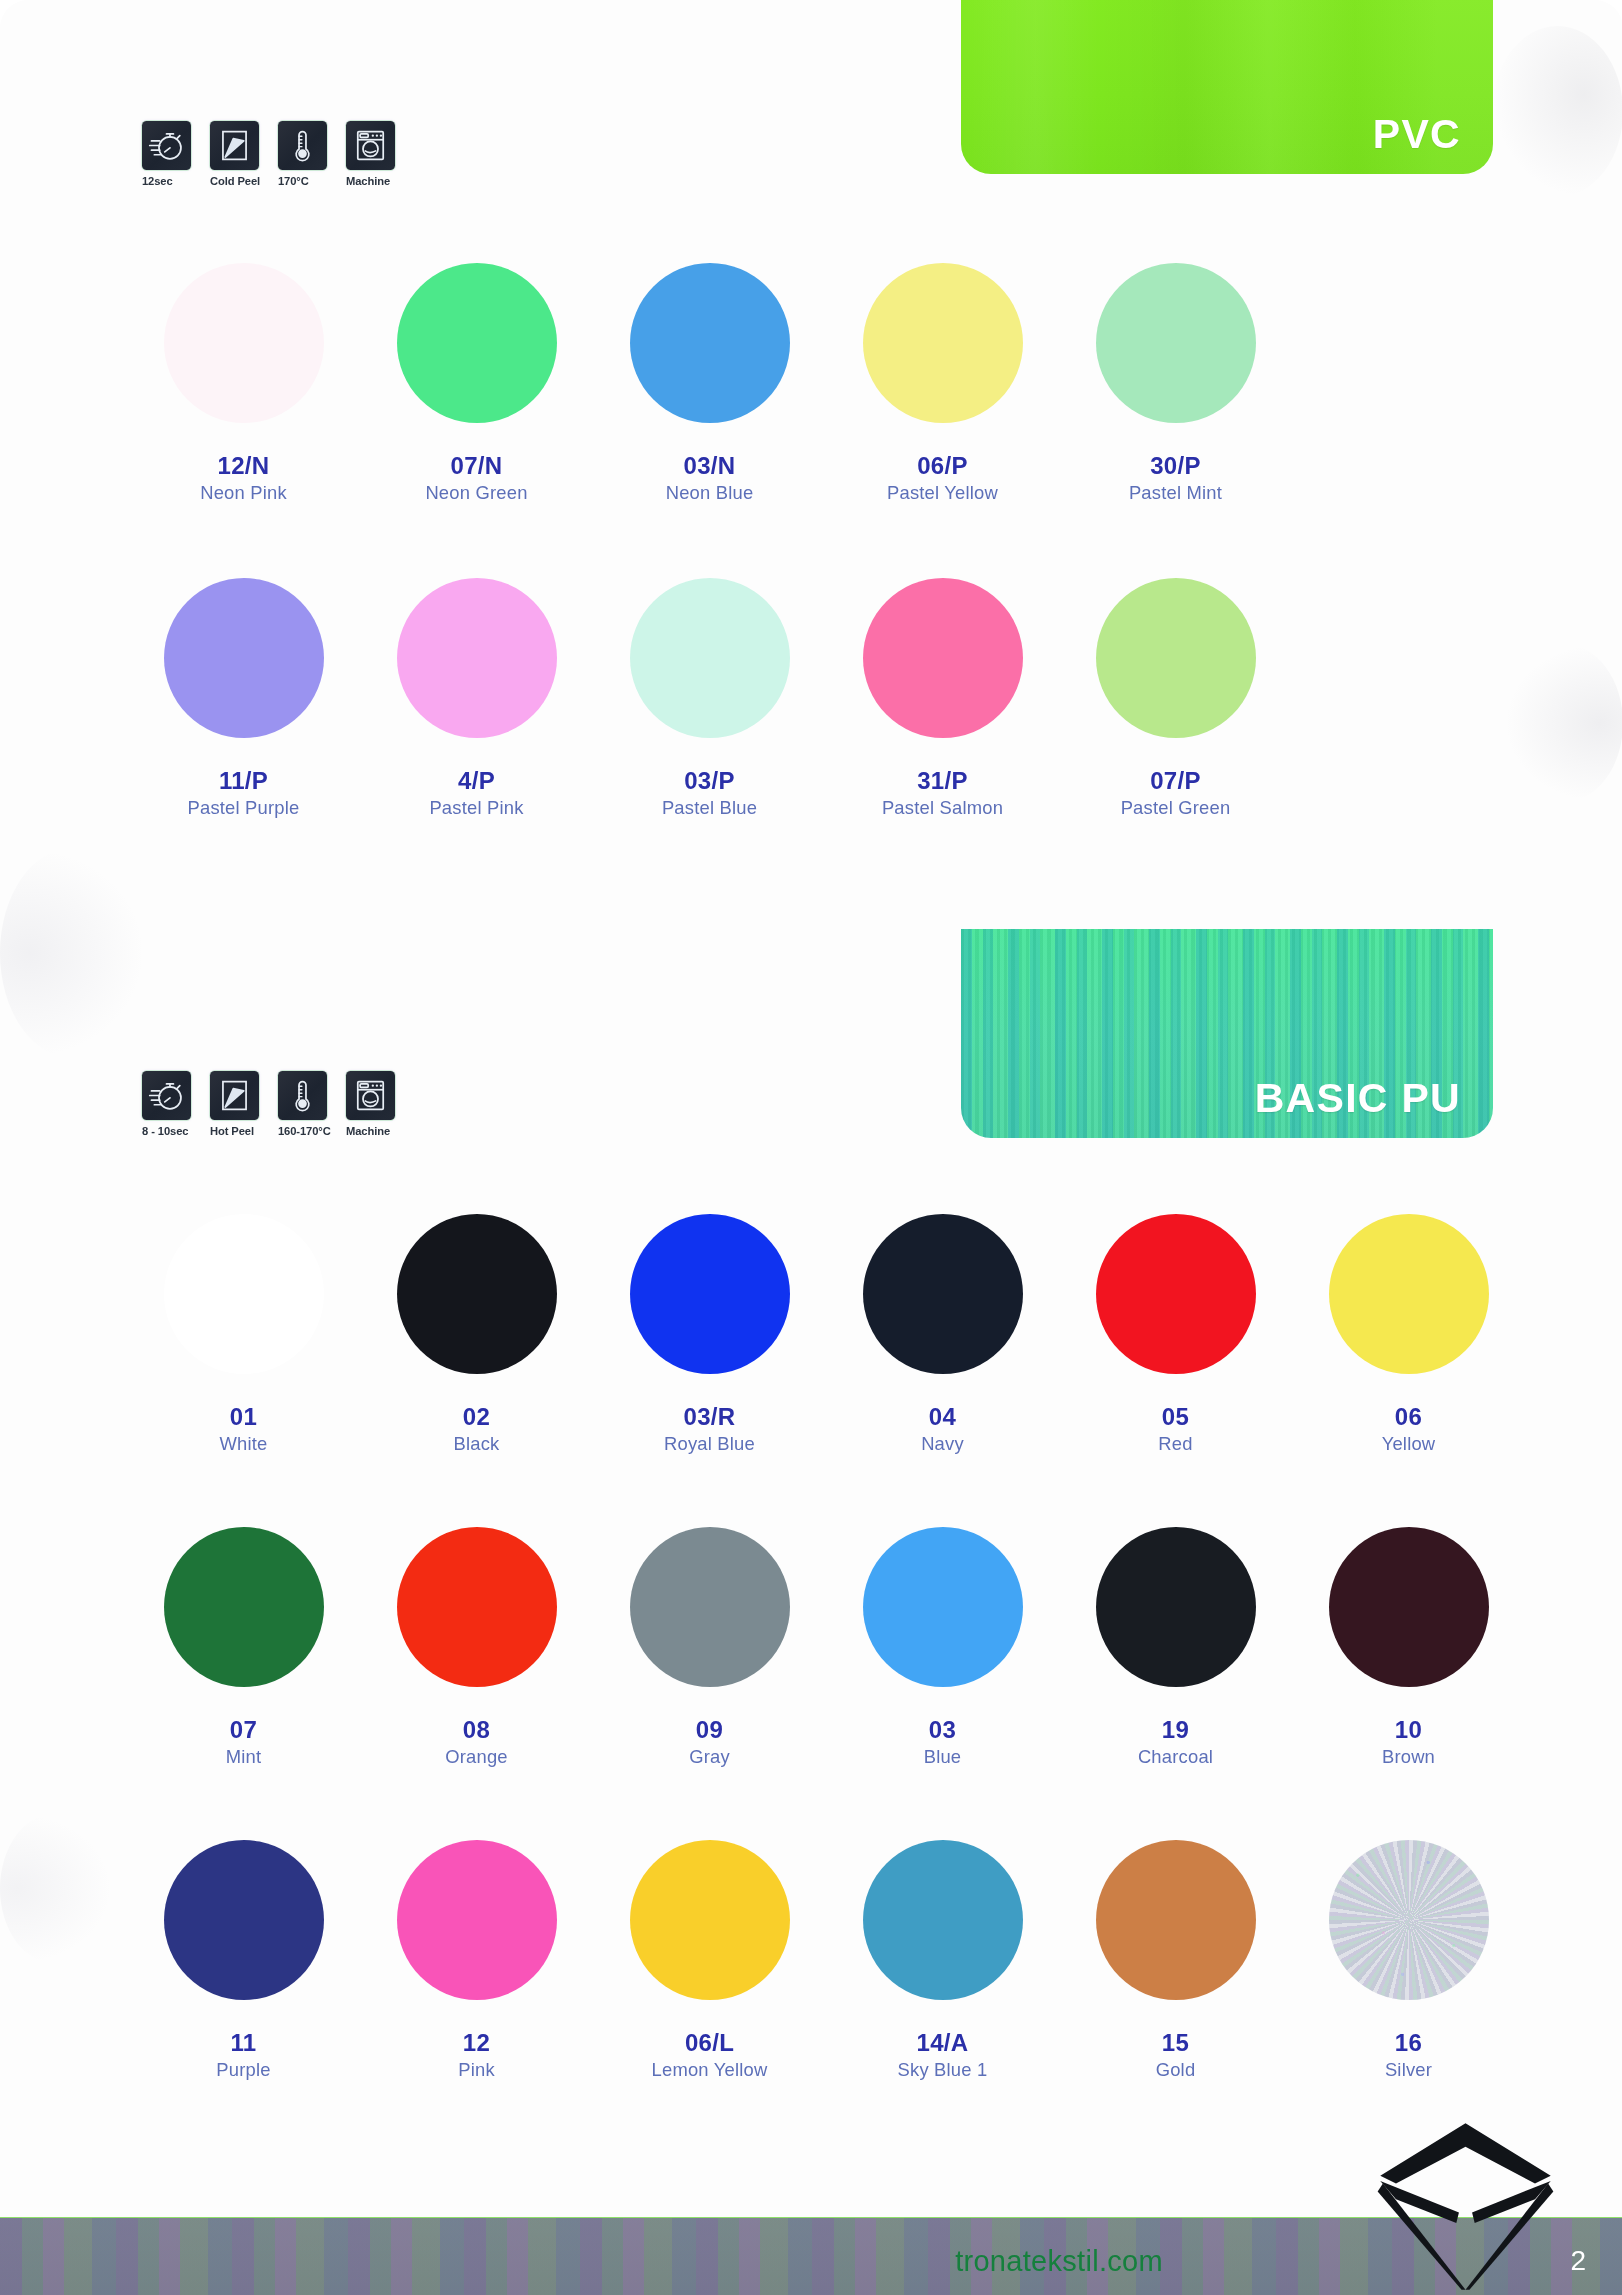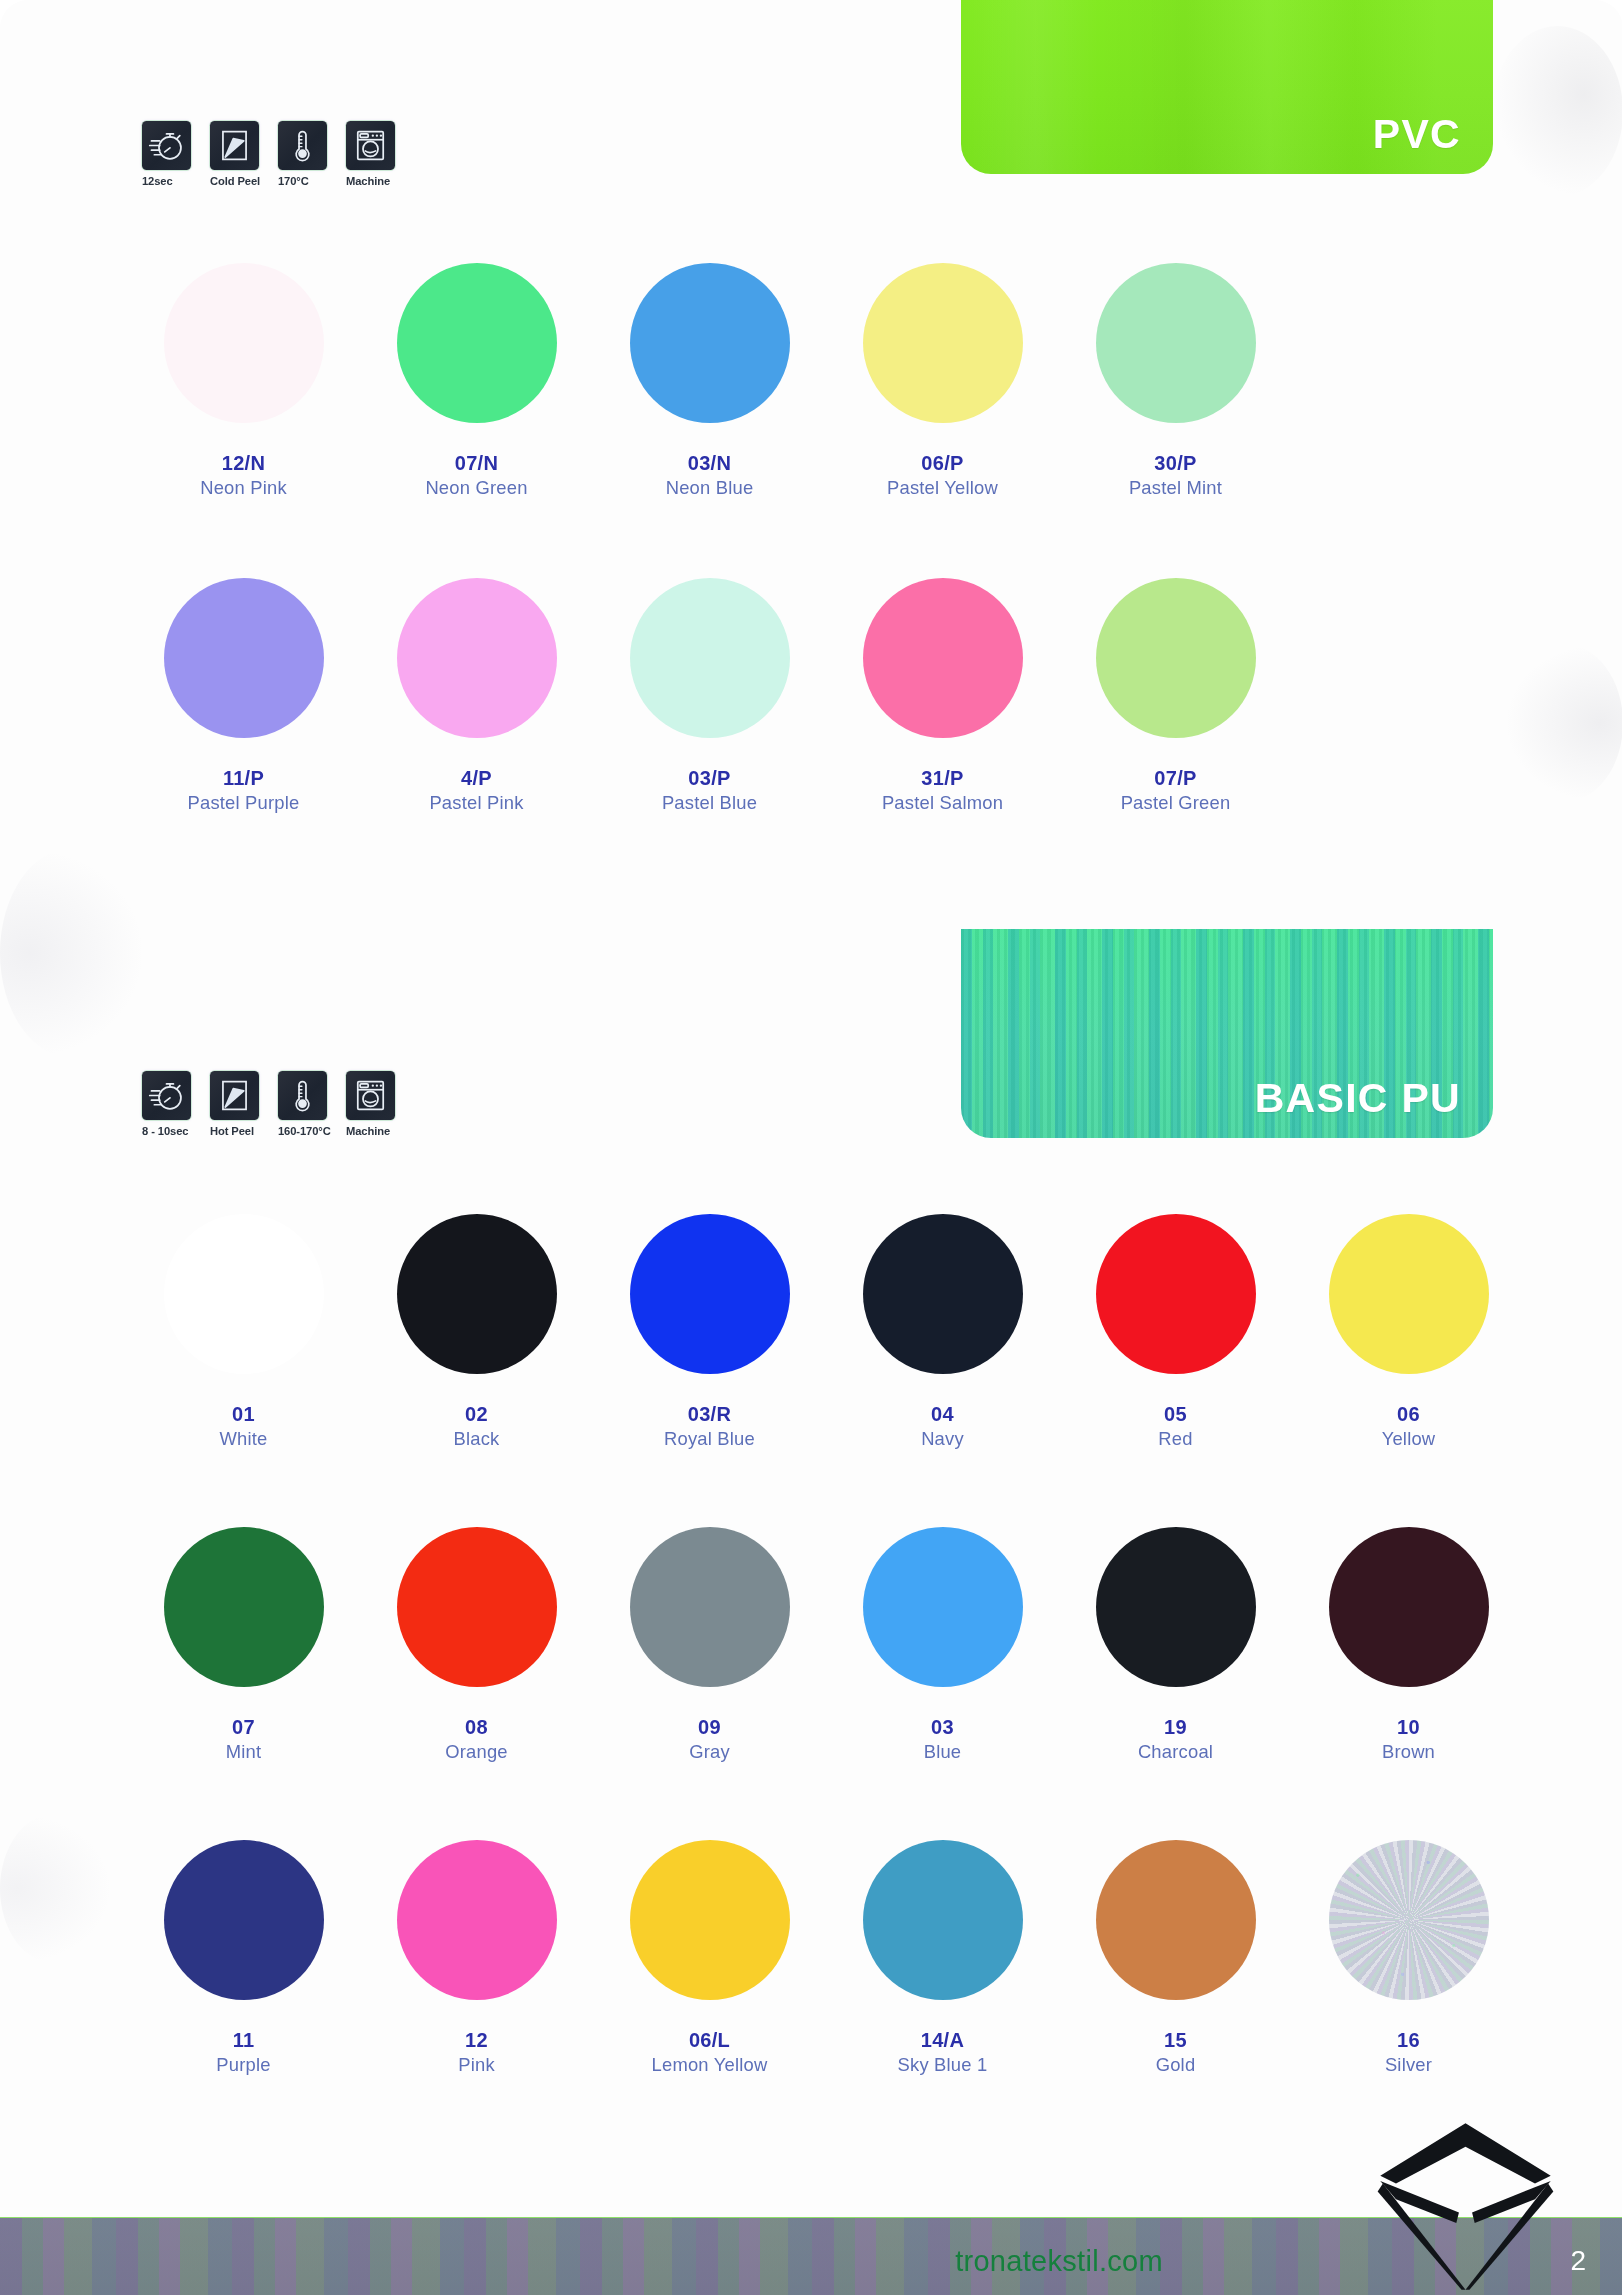--- a/index.html
+++ b/index.html
@@ -144,21 +144,21 @@
       radial-gradient(circle at 62% 14%, rgba(160,170,240,.55) 0 1.3px, transparent 2px),
       radial-gradient(circle at 34% 58%, rgba(230,170,220,.50) 0 1.3px, transparent 2px),
       radial-gradient(circle at 78% 66%, rgba(150,235,180,.50) 0 1.3px, transparent 2px),
       radial-gradient(circle at 46% 84%, rgba(170,180,245,.50) 0 1.3px, transparent 2px),
       repeating-conic-gradient(from 0deg at 50% 50%,
         rgba(255,255,255,.35) 0deg 3deg, rgba(175,185,205,.30) 3deg 6deg,
         rgba(150,225,175,.22) 6deg 9deg, rgba(195,175,225,.24) 9deg 12deg);
   }
   .code {
     margin-top: 29px;
-    font-size: 20px;
+    font-size: 24px;
     font-weight: 700;
     color: #2a2fa8;
     letter-spacing: 0.3px;
   }
   .name {
     margin-top: 2px;
     font-size: 18.4px;
     color: #5c6fb8;
     letter-spacing: 0.2px;
     white-space: nowrap;

